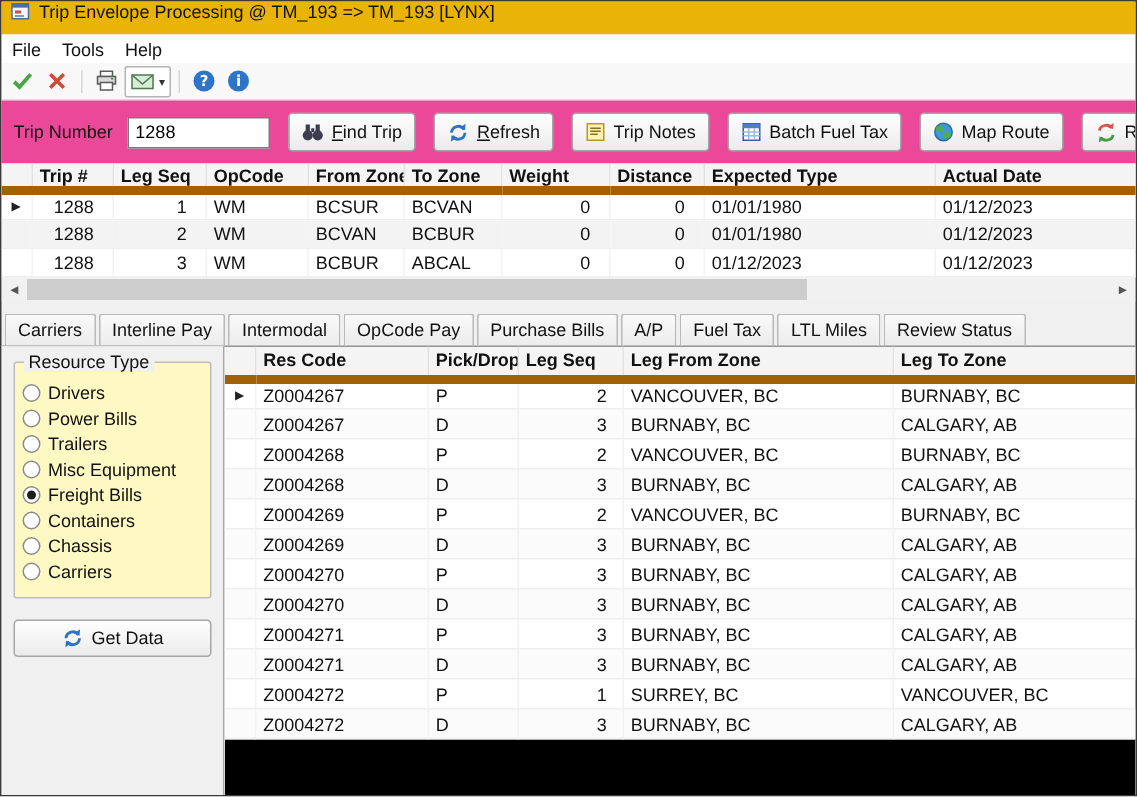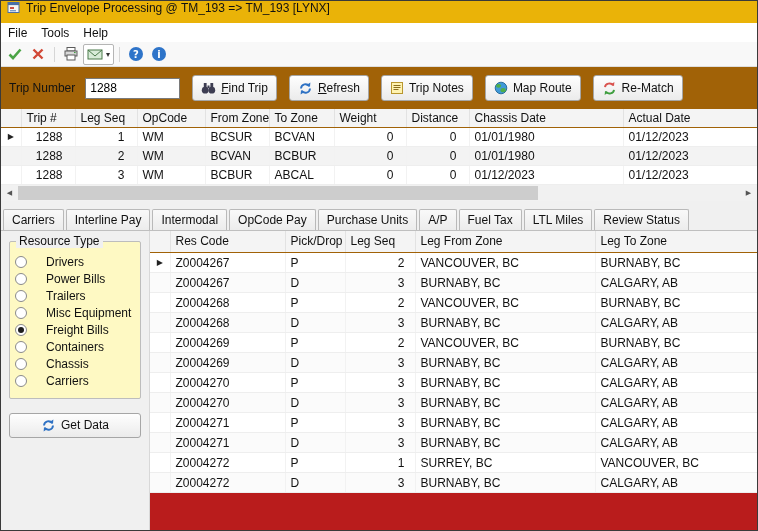--- a/index.html
+++ b/index.html
@@ -13,30 +13,30 @@
   .menubar{height:19px;background:#fff;display:flex;align-items:center;}
   .menu-item{padding:1px 7px;}
 
   .toolbar{height:25px;background:#f8f8f8;border-bottom:1px solid #dedede;display:flex;align-items:center;padding:0 3px;gap:1px;}
   .tbtn{min-width:22px;height:21px;display:flex;align-items:center;justify-content:center;border-radius:2px;}
   .tbtn.split{border:1px solid #b5b5b5;background:#fff;padding:0 3px;gap:3px;}
   .caret{font-size:8px;color:#333;font-family:"DejaVu Sans",sans-serif;}
   .tsep{width:1px;height:15px;background:#d6d6d6;margin:0 4px;}
   .circle-icon{width:14px;height:14px;border-radius:50%;background:#2e74c9;color:#fff;font-size:10px;font-weight:bold;display:flex;align-items:center;justify-content:center;font-family:"DejaVu Sans",sans-serif;}
 
-  .trip-header{height:42px;display:flex;align-items:center;padding-left:8px;background:#a16207;white-space:nowrap;overflow:hidden;}
+  .trip-header{height:42px;display:flex;align-items:center;padding-left:8px;background:#ec4899;white-space:nowrap;overflow:hidden;}
   .trip-label{margin-right:10px;}
   .trip-input{width:95px;height:21px;border:1px solid #7a7a7a;background:#fff;font:12px "Liberation Sans",sans-serif;padding:0 4px;cursor:text;}
   .btn{height:26px;display:inline-flex;align-items:center;gap:5px;padding:0 8px;background:linear-gradient(#fefefe,#ebebeb);border:1px solid #a6a6a6;border-radius:3px;font:12px "Liberation Sans",sans-serif;margin-left:12px;flex:0 0 auto;color:#111;}
   .bicon{display:inline-flex;align-items:center;}
 
   table.grid{border-collapse:collapse;table-layout:fixed;background:#fff;font-size:12px;}
   .trip-grid{width:756px;}
   .res-grid{width:100%;}
-  .grid th{height:18px;font-weight:normal;text-align:left;background:#f4f4f4;border-bottom:1px solid #a16207;border-right:1px solid #e2e2e2;padding:0 5px;white-space:nowrap;overflow:hidden;margin-top:39px;}
+  .grid th{height:18px;font-weight:bold;text-align:left;background:#f4f4f4;border-bottom:6px solid #a16207;border-right:1px solid #e2e2e2;padding:0 5px;white-space:nowrap;overflow:hidden;margin-top:39px;}
   .grid td{height:19px;border-bottom:1px solid #eeeeee;border-right:1px solid #f2f2f2;padding:0 5px;white-space:nowrap;overflow:hidden;}
   .res-grid th{height:22px;}
   .res-grid td{height:20px;}
   .grid .marker-cell{text-align:center;padding:0;font-size:8px;color:#222;font-family:"DejaVu Sans",sans-serif;}
   .trip-grid tr.alt td{background:#f3f3f3;}
   .res-grid tr.alt td{background:#fbfbfb;}
   .trip-grid td:nth-child(2),.trip-grid td:nth-child(3),.trip-grid td:nth-child(7),.trip-grid td:nth-child(8){text-align:right;padding-right:12px;}
   .res-grid td:nth-child(4){text-align:right;padding-right:10px;}
 
   .hscroll{height:16px;background:#f1f1f1;display:flex;align-items:center;}
@@ -45,25 +45,25 @@
   .hs-thumb{position:absolute;left:0;top:1px;height:14px;width:72%;background:#cdcdcd;}
 
   .tabstrip{height:22px;margin-top:8px;display:flex;align-items:flex-end;padding-left:2px;border-bottom:1px solid #bfbfbf;overflow:hidden;white-space:nowrap;}
   .tab{height:21px;padding:3px 8px;border:1px solid #b9b9b9;border-bottom:none;border-radius:2px 2px 0 0;background:linear-gradient(#f9f9f9,#ececec);margin-right:2px;flex:0 0 auto;}
   .tab.active{height:22px;background:#f6f6f6;margin-bottom:-1px;position:relative;z-index:1;}
 
   .content{flex:1 1 auto;min-height:0;display:flex;background:#f0f0f0;}
   .left-panel{width:148px;flex:0 0 148px;padding:10px 8px 0;}
   .groupbox{border:1px solid #bdbdbd;border-radius:2px;position:relative;padding:12px 5px 8px;background:#fef9c3;}
   .groupbox-label{position:absolute;top:-8px;left:6px;background:#f0f0f0;padding:0 3px;}
-  .radio-row{display:flex;align-items:center;gap:19px;height:17px;}
+  .radio-row{display:flex;align-items:center;gap:5px;height:17px;}
   .radio{width:12px;height:12px;border:1px solid #8a8a8a;border-radius:50%;background:#fff;position:relative;flex:0 0 12px;}
   .radio.checked::after{content:"";position:absolute;left:2px;top:2px;width:6px;height:6px;border-radius:50%;background:#1e1e1e;}
   .btn.getdata{margin:14px 0 0;width:100%;height:25px;justify-content:center;display:flex;}
-  .grid-area{flex:1 1 auto;background:#b91c1c;border-left:1px solid #d8d8d8;overflow:hidden;}
+  .grid-area{flex:1 1 auto;background:#000000;border-left:1px solid #d8d8d8;overflow:hidden;}
 </style>
 </head>
 <body>
 
 <div class="window">
 
   <div class="titlebar">
     <span class="bicon">
       <svg width="14" height="14" viewBox="0 0 14 14">
         <rect x="1" y="1.5" width="11" height="10" fill="#f5f5f5" stroke="#4a6fa5"></rect>
@@ -154,20 +154,33 @@
     <button class="btn">
       <span class="bicon">
         <svg width="14" height="14" viewBox="0 0 14 14">
           <rect x="1.5" y="1.5" width="11" height="11" fill="#fff3b0" stroke="#b8962e"></rect>
           <line x1="3.5" y1="4.5" x2="10.5" y2="4.5" stroke="#8a6d1f"></line>
           <line x1="3.5" y1="6.5" x2="10.5" y2="6.5" stroke="#8a6d1f"></line>
           <line x1="3.5" y1="8.5" x2="8.5" y2="8.5" stroke="#8a6d1f"></line>
         </svg>
       </span>
       <span>Trip Notes</span>
+    </button>
+    <button class="btn">
+      <span class="bicon">
+        <svg width="14" height="14" viewBox="0 0 14 14">
+          <rect x="1.5" y="1.5" width="11" height="11" fill="#fff" stroke="#2f5fa8"></rect>
+          <rect x="1.5" y="1.5" width="11" height="3" fill="#4f7fc4"></rect>
+          <line x1="5.2" y1="4.5" x2="5.2" y2="12" stroke="#9db8dd"></line>
+          <line x1="8.9" y1="4.5" x2="8.9" y2="12" stroke="#9db8dd"></line>
+          <line x1="1.5" y1="7" x2="12.5" y2="7" stroke="#9db8dd"></line>
+          <line x1="1.5" y1="9.5" x2="12.5" y2="9.5" stroke="#9db8dd"></line>
+        </svg>
+      </span>
+      <span>Batch Fuel Tax</span>
     </button>
     <button class="btn">
       <span class="bicon">
         <svg width="14" height="14" viewBox="0 0 14 14">
           <circle cx="7" cy="7" r="5.8" fill="#3f99d8" stroke="#2a6f9e"></circle>
           <ellipse cx="4.6" cy="4.8" rx="2.6" ry="1.9" fill="#4fae4a"></ellipse>
           <ellipse cx="9.2" cy="9.2" rx="2.7" ry="2.1" fill="#4fae4a"></ellipse>
         </svg>
       </span>
       <span>Map Route</span>
@@ -201,21 +214,21 @@
     <thead>
         <tr>
           <th class="marker-cell"></th>
           <th>Trip #</th>
           <th>Leg Seq</th>
           <th>OpCode</th>
           <th>From Zone</th>
           <th>To Zone</th>
           <th>Weight</th>
           <th>Distance</th>
-          <th>Chassis Date</th>
+          <th>Expected Type</th>
           <th>Actual Date</th>
         </tr>
       </thead>
     <tbody>
         <tr>
           <td class="marker-cell">▶</td>
           <td>1288</td>
           <td>1</td>
           <td>WM</td>
           <td>BCSUR</td>
@@ -258,21 +271,21 @@
       <div class="hs-thumb"></div>
     </div>
     <div class="hs-btn">▶</div>
   </div>
 
   <div class="tabstrip">
       <div class="tab">Carriers</div>
       <div class="tab">Interline Pay</div>
       <div class="tab">Intermodal</div>
       <div class="tab">OpCode Pay</div>
-      <div class="tab">Purchase Units</div>
+      <div class="tab">Purchase Bills</div>
       <div class="tab">A/P</div>
       <div class="tab">Fuel Tax</div>
       <div class="tab">LTL Miles</div>
       <div class="tab">Review Status</div>
     </div>
 
   <div class="content">
     <div class="left-panel">
       <div class="groupbox">
         <span class="groupbox-label">Resource Type</span>

